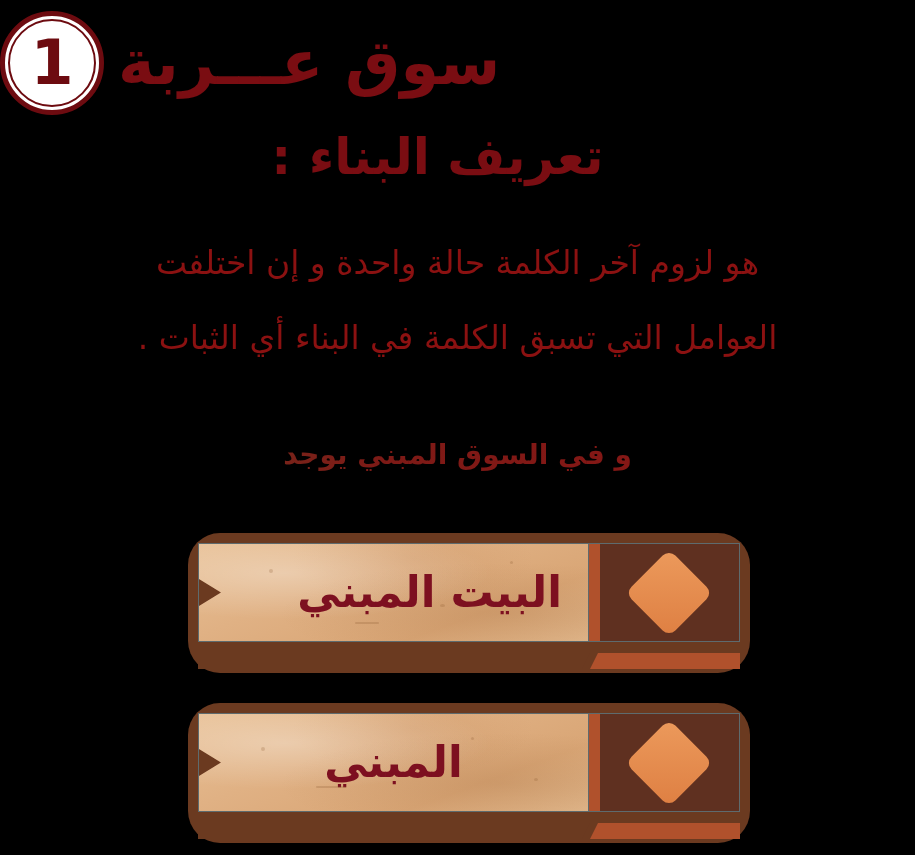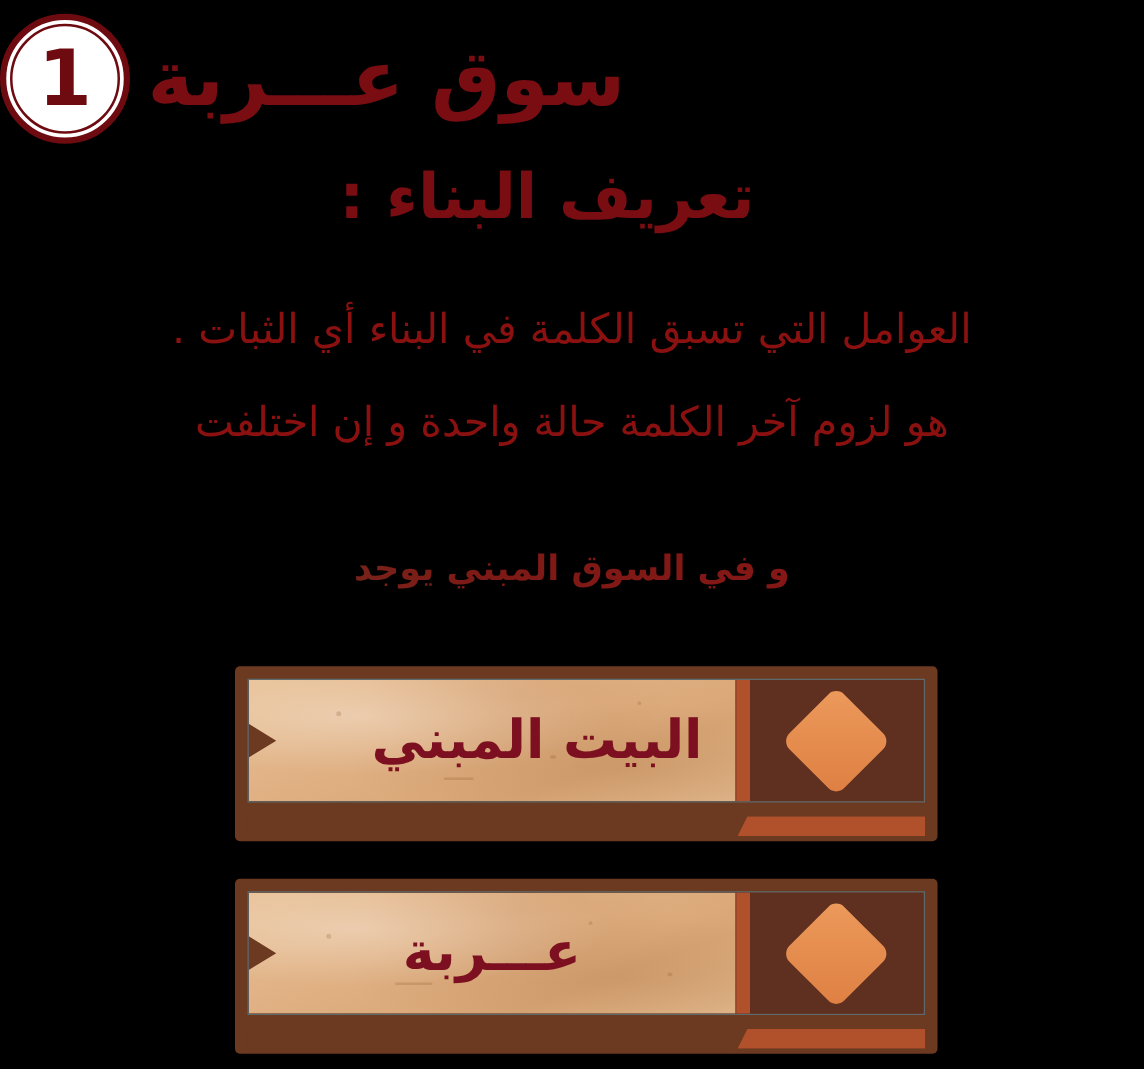--- a/index.html
+++ b/index.html
@@ -71,21 +71,21 @@
     white-space:nowrap;
     background:linear-gradient(90deg,#6d3a22 0%,#7d1a16 42%,#8c1414 100%);
     -webkit-background-clip:text;background-clip:text;
     color:transparent;-webkit-text-fill-color:transparent;
   }
 
   
   .card{
     position:absolute;left:188px;width:562px;height:140px;
     background:#6b3a20;
-    border-radius:4px;
+    border-radius:32px;
     box-sizing:border-box;
     padding:10px 10px 31px 10px;
     box-shadow:0 3px 0 rgba(0,0,0,.35);
   }
   .card-1{top:533px;}
   .card-2{top:703px;}
 
   .card-inner{
     position:relative;width:100%;height:100%;
     display:flex;flex-direction:row;
@@ -158,22 +158,22 @@
   <div class="header-row">
     <div class="badge">
       <span class="badge-num">1</span>
     </div>
     <div class="main-title">سوق عـــربة</div>
   </div>
 
   <div class="subtitle">تعريف البناء :</div>
 
   <div class="body-text">
+    <div class="body-line">هو لزوم آخر الكلمة حالة واحدة و إن اختلفت</div>
     <div class="body-line">العوامل التي تسبق  الكلمة في البناء أي الثبات .</div>
-    <div class="body-line">هو لزوم آخر الكلمة حالة واحدة و إن اختلفت</div>
   </div>
 
   <div class="lead-line">و في السوق المبني يوجد</div>
 
   <div class="card card-1">
     <div class="card-inner">
       <div class="panel-left">
         <div class="diamond"></div>
       </div>
       <div class="panel-right">
@@ -189,21 +189,21 @@
       <div class="bevel-right"></div>
     </div>
   </div>
 
   <div class="card card-2">
     <div class="card-inner">
       <div class="panel-left">
         <div class="diamond"></div>
       </div>
       <div class="panel-right">
-        <div class="card-label label-center">عـــربة</div>
+        <div class="card-label label-center">المبني</div>
         <span class="speck" style="left:16%;top:34%;width:4px;height:4px;"></span>
         <span class="speck" style="left:30%;top:74%;width:30px;height:2px;border-radius:2px;"></span>
         <span class="speck" style="left:70%;top:24%;width:3px;height:3px;"></span>
         <span class="speck" style="left:86%;top:66%;width:4px;height:3px;"></span>
       </div>
     </div>
     <div class="bevel">
       <div class="bevel-left"></div>
       <div class="bevel-right"></div>
     </div>

